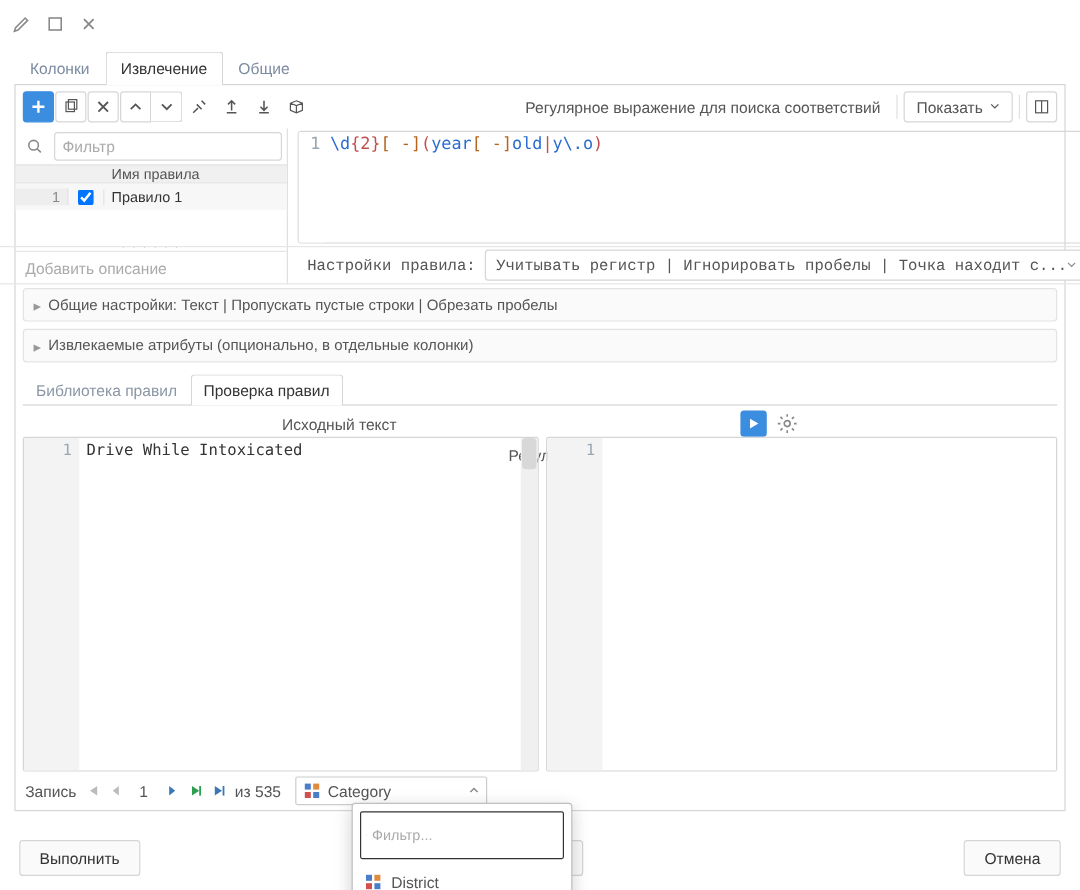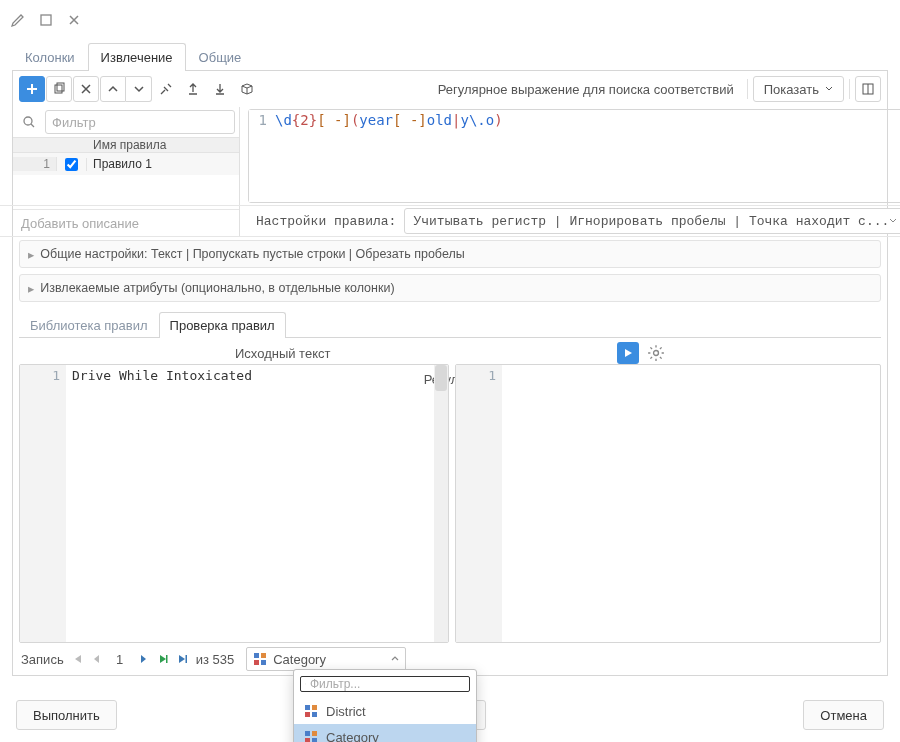--- a/index.html
+++ b/index.html
@@ -85,21 +85,21 @@
   .sr-scroll::before{content:"";position:absolute;top:0;left:1px;right:1px;height:26px;background:#d8d8d8;border-radius:3px;}
   
   .recnav{display:flex;align-items:center;height:32px;padding:0 8px;gap:6px;color:#555;font-size:13px;position:relative;}
   .recnav .nav-ic{color:#3b78b5;width:14px;height:14px;}
   .recnav .nav-ic.gray{color:#bbb;}
   .recnav .num{width:20px;text-align:center;}
   .col-select{margin-left:6px;width:160px;height:24px;border:1px solid #ccc;border-radius:2px;display:flex;align-items:center;padding:0 6px;gap:6px;background:#fff;justify-content:space-between;}
   .col-ic{width:14px;height:14px;}
   
   .dropdown{position:absolute;left:280px;top:26px;width:184px;background:#fff;border:1px solid #bfbfbf;border-radius:3px;box-shadow:0 4px 14px rgba(0,0,0,0.18);z-index:50;}
-  .dd-filter{margin:6px;border:1px solid #333;border-radius:2px;height:16px;display:flex;align-items:center;padding:0 4px;gap:4px;}
+  .dd-filter{margin:6px;border:1px solid #333;border-radius:2px;height:40px;display:flex;align-items:center;padding:0 4px;gap:4px;}
   .dd-filter input{border:none;outline:none;flex:1;font-size:12px;}
   .dd-filter input::placeholder{color:#aaa;}
   .dd-item{height:26px;display:flex;align-items:center;gap:8px;padding:0 10px;font-size:13px;color:#555;}
   .dd-item.sel{background:#bcd6ef;}
   
   .footer{display:flex;justify-content:space-between;gap:10px;padding:12px 16px;}
   .fbtn{height:30px;padding:0 16px;border:1px solid #d6d6d6;border-radius:3px;background:#fafafa;font-size:13px;color:#333;}
   svg{display:block;}
 </style>
 </head>

